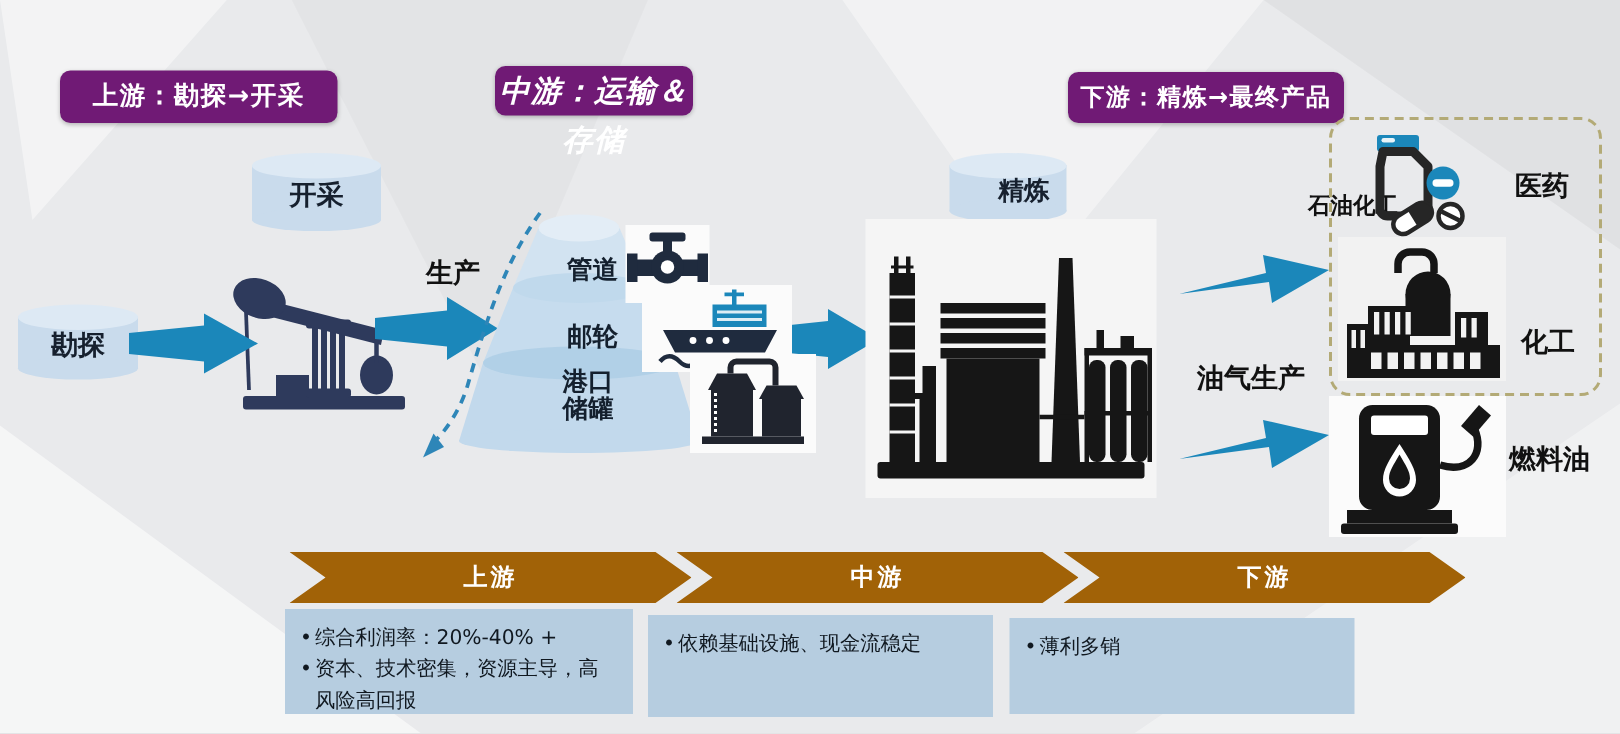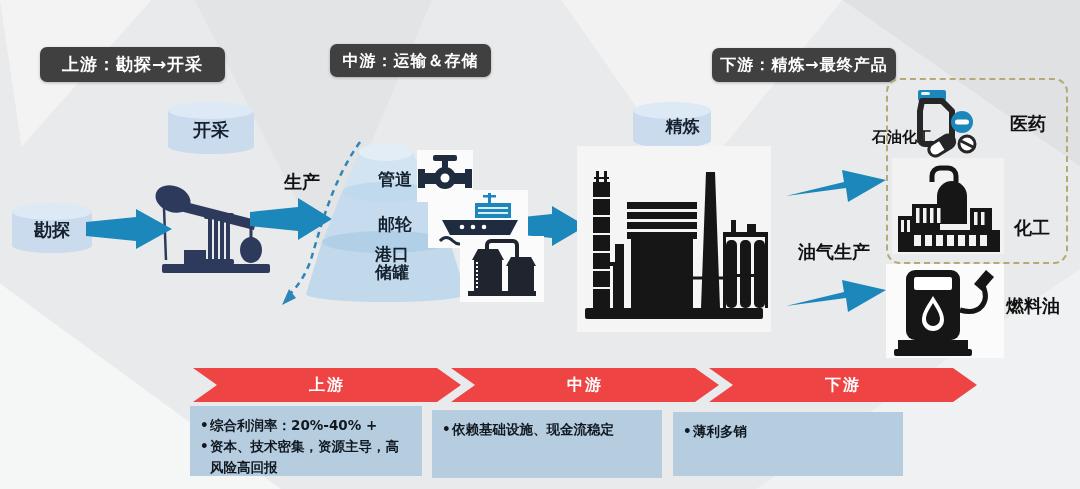--- a/index.html
+++ b/index.html
@@ -12,58 +12,58 @@
   
   .facet{position:absolute;inset:0;pointer-events:none;}
   .f1{background:rgba(255,255,255,.55);clip-path:polygon(0 100%,0 58%,26% 100%);}
   .f2{background:rgba(255,255,255,.4);clip-path:polygon(52% 0,78% 0,64% 38%);}
   .f3{background:rgba(0,0,0,.035);clip-path:polygon(78% 0,100% 0,100% 34%);}
   .f4{background:rgba(255,255,255,.35);clip-path:polygon(100% 55%,100% 100%,70% 100%);}
   .f5{background:rgba(0,0,0,.025);clip-path:polygon(18% 0,40% 0,30% 52%);}
   .f6{background:rgba(255,255,255,.45);clip-path:polygon(0 0,14% 0,2% 30%);}
 
   .hdr{
-    position:absolute;background:#404040;color:#fff;font-weight:bold;
+    position:absolute;background:#701a75;color:#fff;font-weight:bold;
     border-radius:7px;text-align:center;box-shadow:0 1px 3px rgba(0,0,0,.25);
     letter-spacing:1px;
   }
   .hdr1{left:40px;top:47px;width:185px;height:35px;line-height:35px;font-size:17px;}
-  .hdr2{left:330px;top:44px;width:161px;height:33px;line-height:33px;font-size:16px;}
+  .hdr2{left:330px;top:44px;width:132px;height:33px;line-height:33px;font-size:20px;font-style:italic;}
   .hdr3{left:712px;top:48px;width:184px;height:34px;line-height:34px;font-size:16px;}
 
   .cyl{position:absolute;}
   .cyl .cyl-body{position:absolute;left:0;right:0;top:8px;bottom:7px;background:#c9dbec;}
   .cyl .cyl-top{position:absolute;left:0;right:0;top:0;height:17px;border-radius:50%;background:#dde9f4;}
   .cyl .cyl-bot{position:absolute;left:0;right:0;bottom:0;height:15px;border-radius:50%;background:#c9dbec;}
   .cyl .cyl-label{position:absolute;left:0;right:0;top:50%;transform:translateY(-42%);
     text-align:center;font-weight:bold;font-size:18px;color:#16202e;}
 
   .abs{position:absolute;}
   .lbl{position:absolute;font-weight:bold;color:#111;}
   .funnel-lbl{position:absolute;font-weight:bold;color:#14202e;font-size:17px;width:60px;text-align:center;}
 
   .chip{position:absolute;background:#fbfbfb;}
   .dashed-box{
     position:absolute;left:886px;top:78px;width:178px;height:182px;
     border:2px dashed #b3aa76;border-radius:14px;
   }
 
   .banner{
-    position:absolute;top:368px;height:34px;background:#ef4444;
+    position:absolute;top:368px;height:34px;background:#a16207;
     clip-path:polygon(0 0,calc(100% - 24px) 0,100% 50%,calc(100% - 24px) 100%,0 100%,24px 50%);
     color:#fff;font-weight:bold;font-size:16px;text-align:center;line-height:34px;
     letter-spacing:2px;
   }
   .b1{left:193px;width:268px;}
   .b2{left:451px;width:268px;}
   .b3{left:709px;width:268px;}
 
   .bullets{
     position:absolute;background:#b6cde0;color:#101820;
-    font-size:13.5px;font-weight:700;line-height:1.55;padding:9px 10px 6px 10px;
+    font-size:13.5px;font-weight:400;line-height:1.55;padding:9px 10px 6px 10px;
     box-sizing:border-box;
   }
   .bullets div{position:relative;padding-left:10px;}
   .bullets div::before{content:"•";position:absolute;left:0;top:0;}
   .bx1{left:190px;top:406px;width:232px;height:70px;}
   .bx2{left:432px;top:410px;width:230px;height:68px;}
   .bx3{left:673px;top:412px;width:230px;height:64px;}
 </style>
 </head>
 <body>

